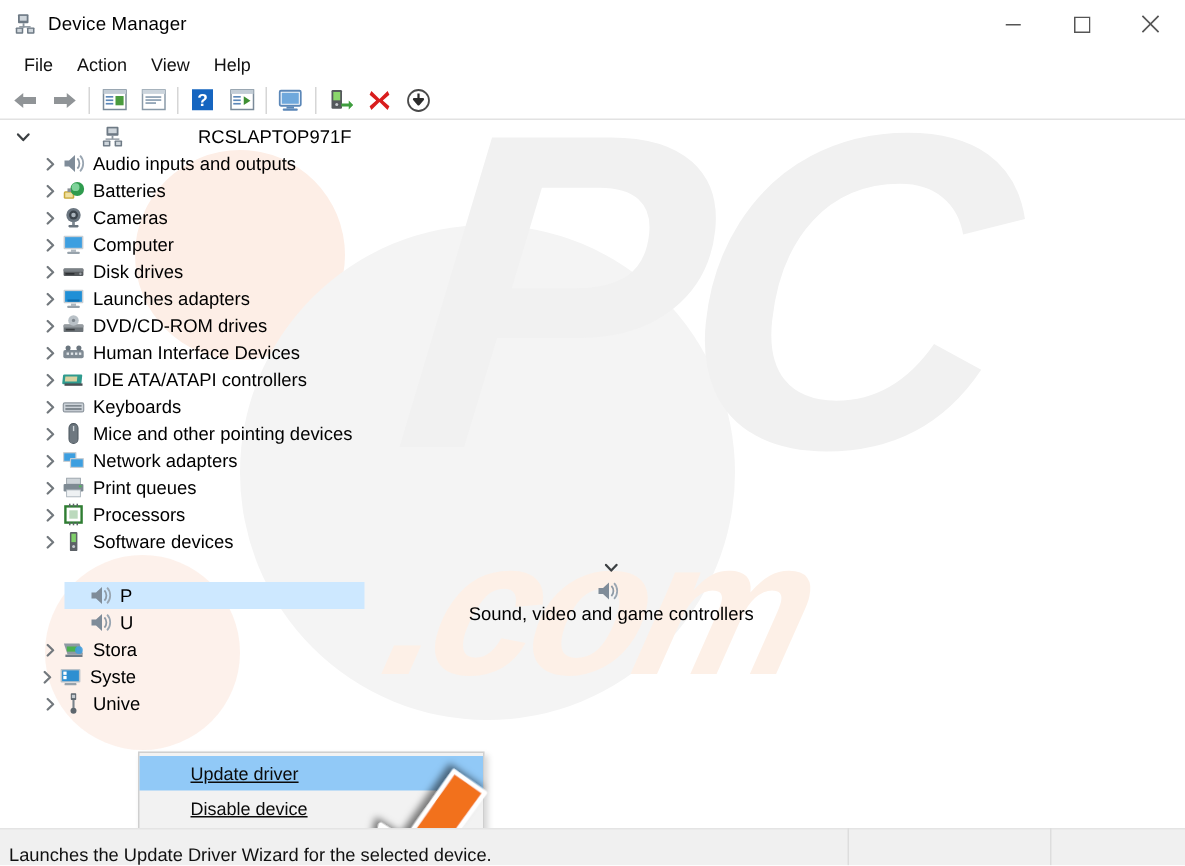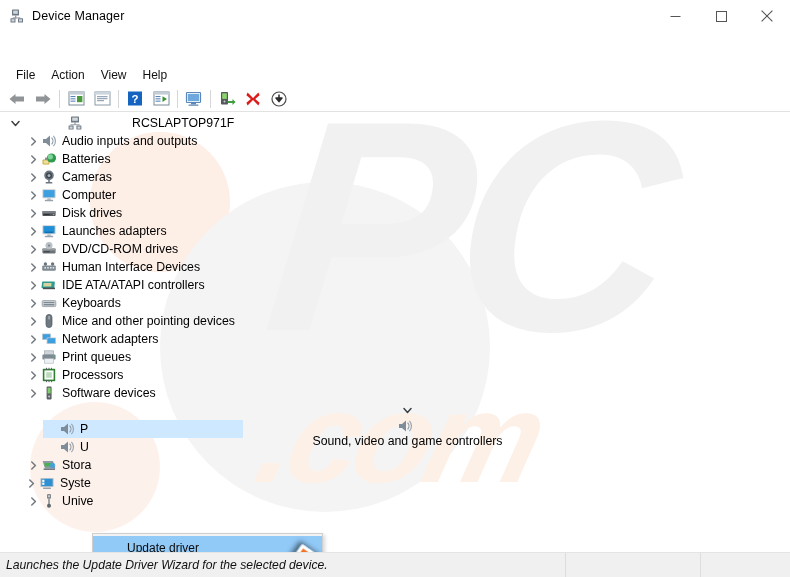--- a/index.html
+++ b/index.html
@@ -39,21 +39,21 @@
     color: #4a4a4a;
   }
   .win-btn svg { display: block; }
 
   
   .menubar {
     height: 22px; min-height: 22px;
     display: flex; align-items: center;
     padding-left: 8px;
     background: #ffffff;
-    position: relative; z-index: 25; margin-top: 32px;
+    position: relative; z-index: 25;
   }
   .menu-item {
     font-size: 12px; color: #111111;
     padding: 2px 8px 3px 8px;
     line-height: 1;
   }
 
   
   .toolbar {
     height: 26px; min-height: 26px;
@@ -170,22 +170,22 @@
     left: 232px; top: 423px;
     z-index: 40;
     pointer-events: none;
   }
 
   
   .statusbar {
     height: 25px; min-height: 25px;
     background: #f0f0f0;
     border-top: 1px solid #e4e4e4;
-    display: flex; align-items: center;
-    position: relative; z-index: 30; font-style: italic;
+    display: flex; align-items: flex-end;
+    position: relative; z-index: 30;
   }
   .status-text {
     font-size: 12.2px; color: #111111;
     padding-left: 6px;
     flex: 1;
   }
   .status-pane {
     height: 25px;
     border-left: 1px solid #dddddd;
   }

